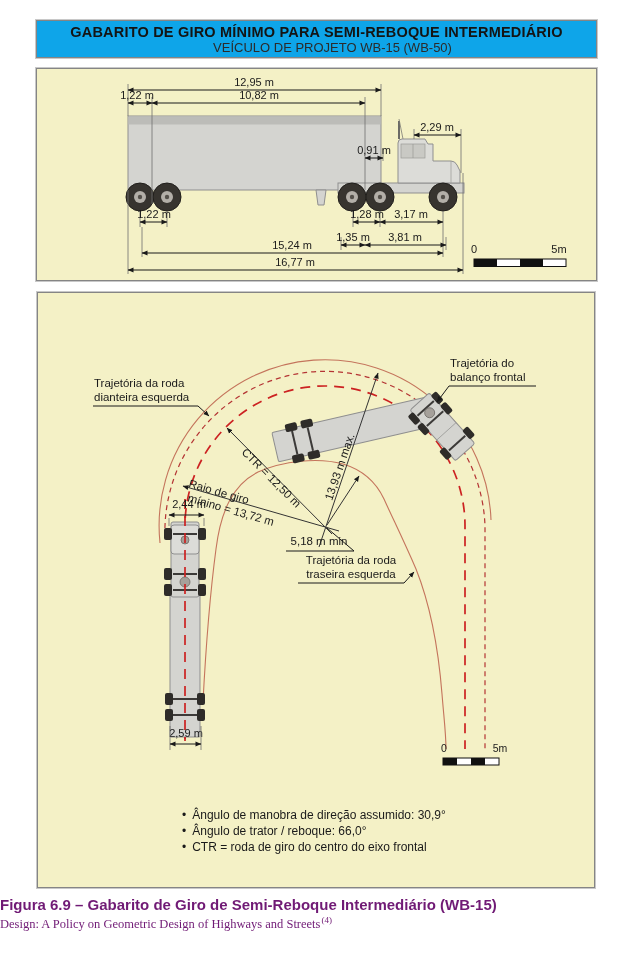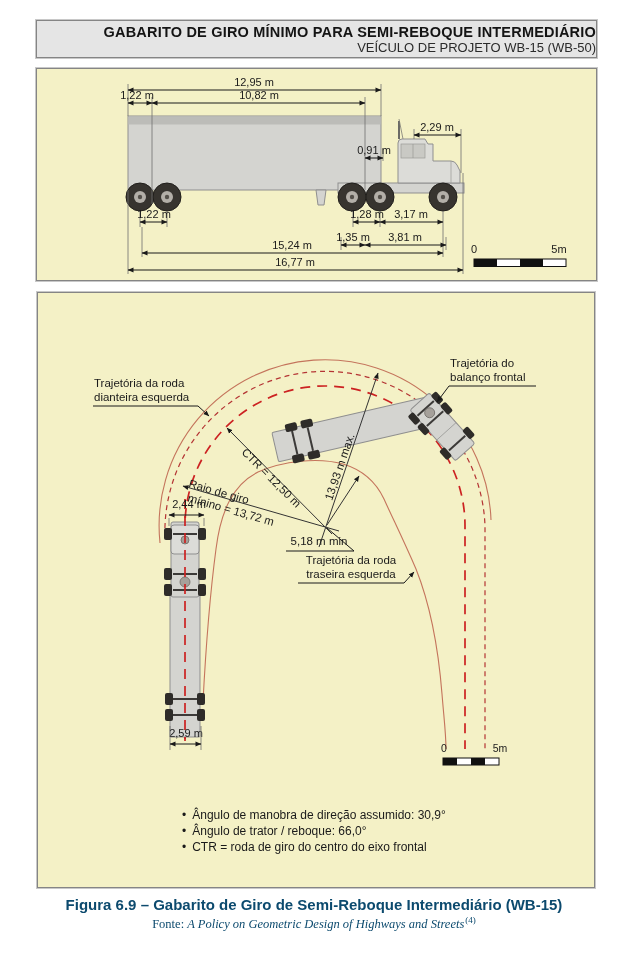--- a/index.html
+++ b/index.html
@@ -2,21 +2,21 @@
 <html><head>
 <meta charset="utf-8">
 <style>
   html,body { margin:0; padding:0; background:#ffffff; }
   .page { position:relative; width:628px; height:962px; background:#ffffff;
           font-family:"Liberation Sans",sans-serif; overflow:hidden; }
 
   .box { position:absolute; background:#f4f1c6;
          border:1px solid #858585; box-shadow:0 0 0 1px #c8c8c8; box-sizing:border-box; }
 
-  .title-box { left:36px; top:20px; width:561px; height:38px; background:#e5e5e5; text-align:right; }
+  .title-box { left:36px; top:20px; width:561px; height:38px; background:#0ea5e9; text-align:center; }
   .title-l1 { font-weight:bold; font-size:14.5px; color:#141414; margin-top:3px; letter-spacing:0.2px; }
   .title-l2 { font-size:13px; color:#2b2b2b; margin-top:0px;margin-left:32px; }
 
   .top-panel { left:36px; top:68px; width:561px; height:213px;text-align:right; }
   .bottom-panel { left:37px; top:292px; width:558px; height:596px; }
   .panel-svg { display:block; width:100%; height:100%; }
 
   svg text { font-family:"Liberation Sans",sans-serif; font-size:11px; fill:#1a1a1a; }
   svg text.lbl { font-size:11.5px; }
   svg text.sc { font-size:10.5px; }
@@ -39,24 +39,24 @@
   .hub  { fill:#a5a09a; stroke:#6f6b66; stroke-width:0.8; }
   .wo { fill:#37342f; stroke:#211f1c; stroke-width:1; }
   .wi { fill:#b3afa8; }
   .wc { fill:#55514b; }
   .sb-frame { fill:#ffffff; stroke:#111111; stroke-width:1; }
   .sb-cell  { fill:#111111; }
 
   .notes { position:absolute; left:144px; top:514px; color:#1a1a1a; font-size:12px; }
   .note-row { display:flex; gap:6px; line-height:16px; }
 
-  .caption { position:absolute; left:0; top:896px; width:628px; text-align:center; color:#0c4a6e; }
+  .caption { position:absolute; left:0; top:896px; width:628px; text-align:left; color:#701a75; }
   .caption-title { font-weight:bold; font-size:15px; }
   .caption-source { font-family:"Liberation Serif",serif; font-size:12.5px; margin-top:2px; }
-  .caption-source .st { font-style:italic; }
+  .caption-source .st { }
   .caption-source sup { font-size:9px; }
 </style>
 </head>
 <body>
 
 <div class="page">
 
   <div class="box title-box">
     <div class="title-l1">GABARITO DE GIRO MÍNIMO PARA SEMI-REBOQUE INTERMEDIÁRIO</div>
     <div class="title-l2">VEÍCULO DE PROJETO WB-15 (WB-50)</div>
@@ -301,17 +301,17 @@
       <div class="note-row">
         <span>•</span>
         <span>CTR = roda de giro do centro do eixo frontal</span>
       </div>
     </div>
   </div>
 
   <div class="caption">
     <div class="caption-title">Figura 6.9 – Gabarito de Giro de Semi-Reboque Intermediário (WB-15)</div>
     <div class="caption-source">
-      <span>Fonte: </span><span class="st">A Policy on Geometric Design of Highways and Streets</span> <sup>(4)</sup>
+      <span>Design: </span><span class="st">A Policy on Geometric Design of Highways and Streets</span> <sup>(4)</sup>
     </div>
   </div>
 
 </div>
 
 </body></html>

